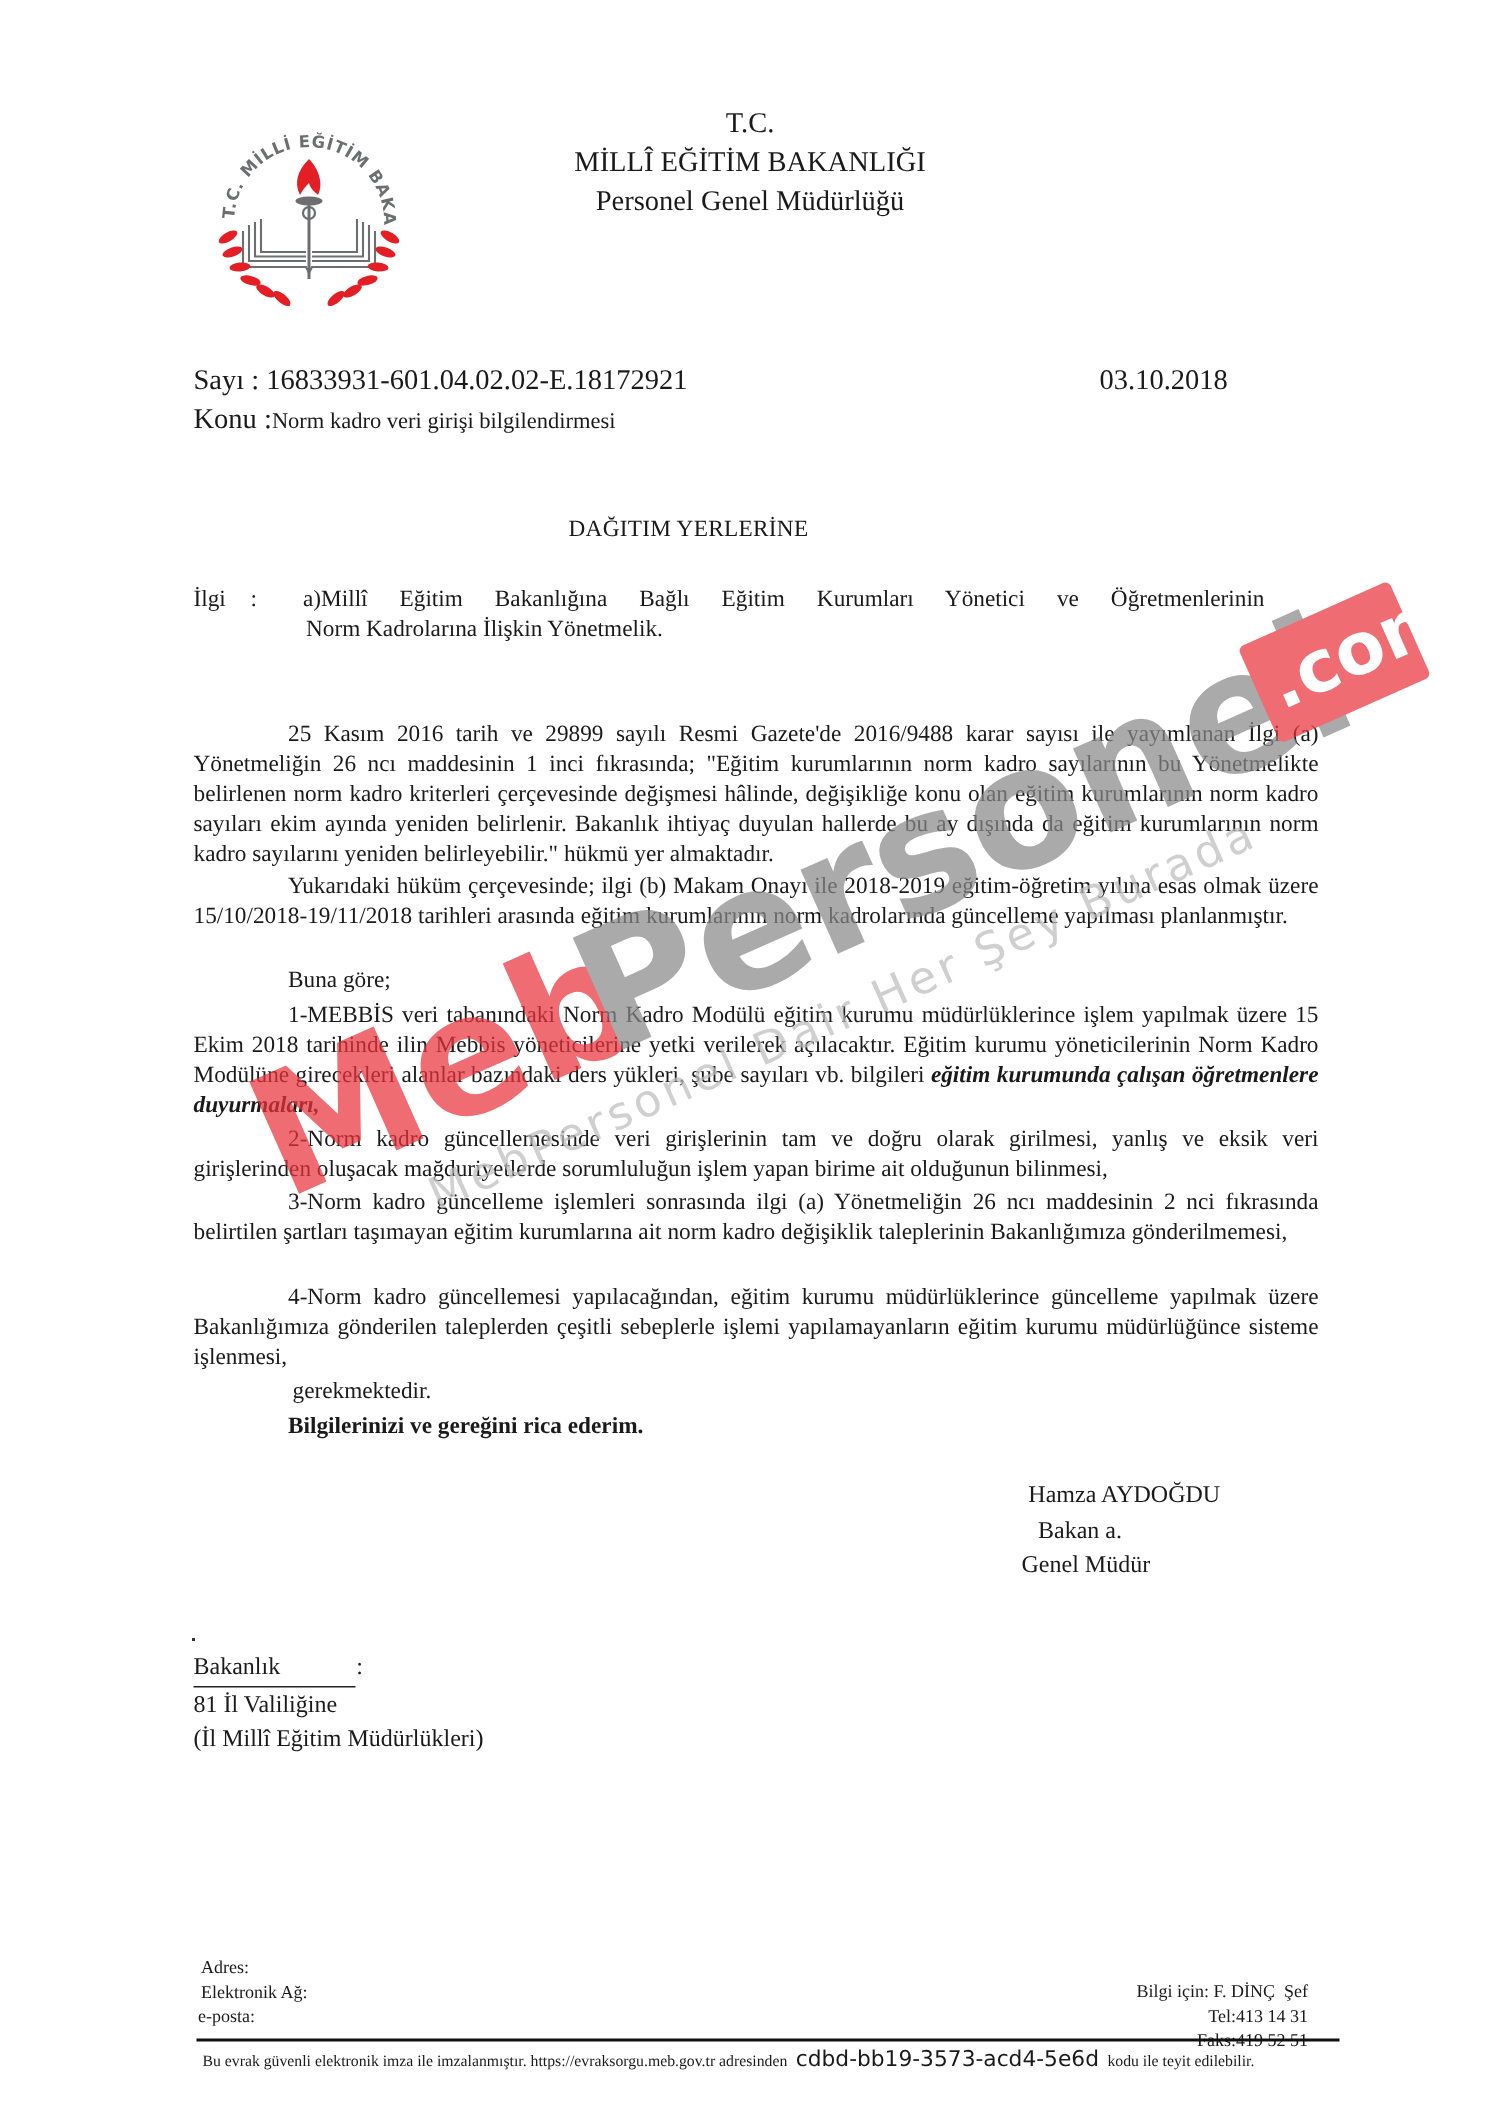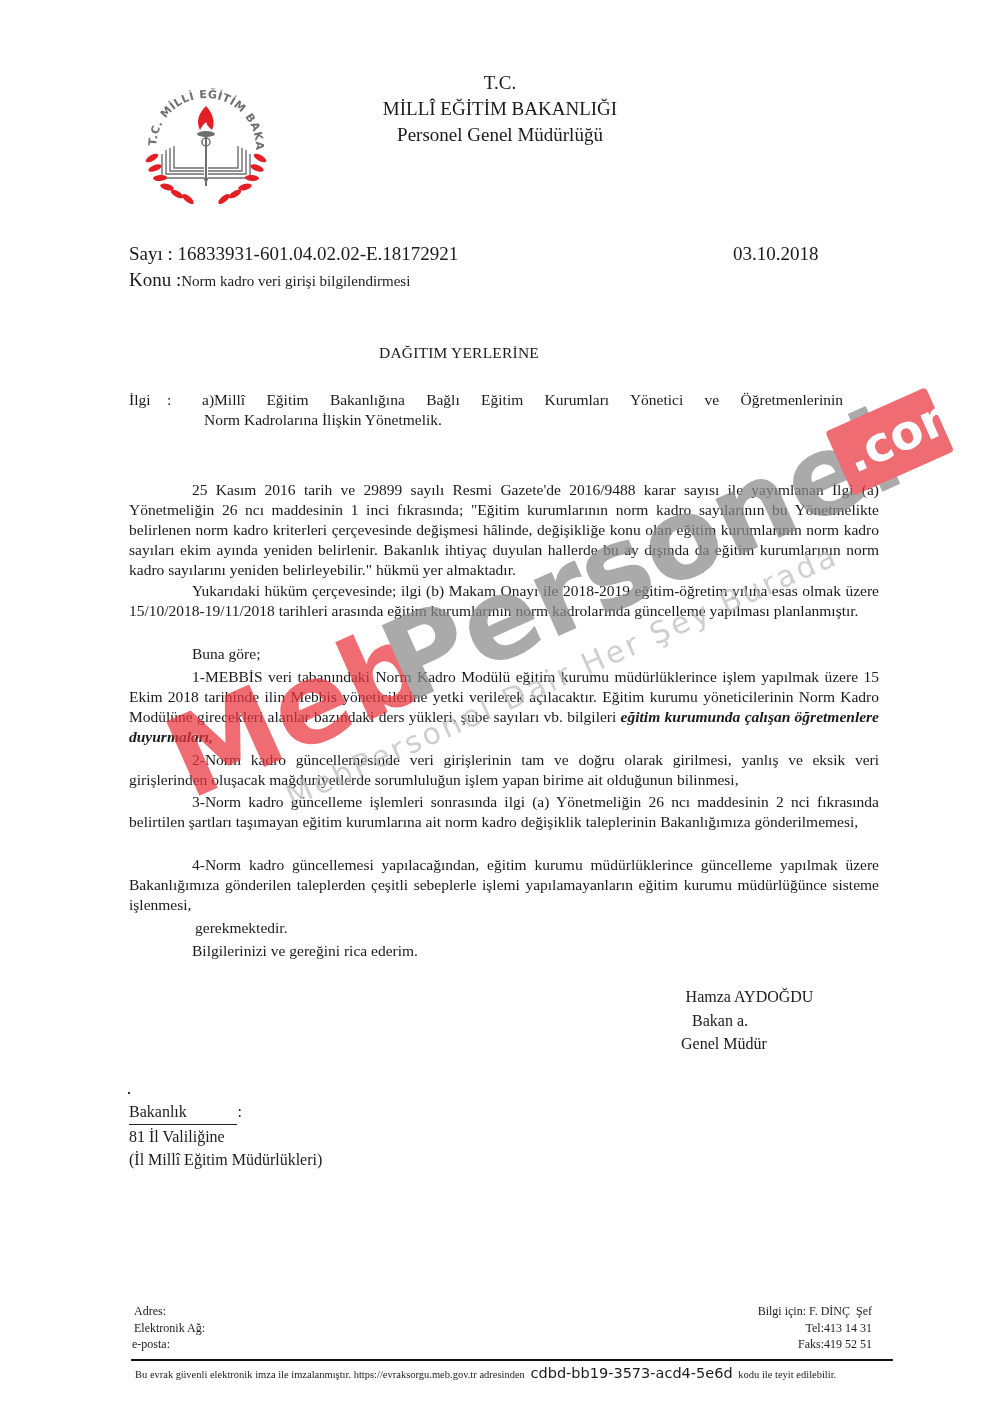--- a/index.html
+++ b/index.html
@@ -106,21 +106,21 @@
 <div class="abs para body-text indent" style="top:480px;">25 Kasım 2016 tarih ve 29899 sayılı Resmi Gazete'de 2016/9488 karar sayısı ile yayımlanan İlgi (a) Yönetmeliğin 26 ncı maddesinin 1 inci fıkrasında; "Eğitim kurumlarının norm kadro sayılarının bu Yönetmelikte belirlenen norm kadro kriterleri çerçevesinde değişmesi hâlinde,  değişikliğe konu olan eğitim kurumlarının norm kadro sayıları ekim ayında yeniden belirlenir. Bakanlık ihtiyaç duyulan hallerde bu ay dışında da eğitim kurumlarının norm kadro sayılarını yeniden belirleyebilir." hükmü yer almaktadır.</div>
 <div class="abs para body-text indent" style="top:581px;">Yukarıdaki hüküm çerçevesinde; ilgi (b) Makam Onayı ile 2018-2019 eğitim-öğretim yılına esas olmak üzere 15/10/2018-19/11/2018 tarihleri arasında eğitim kurumlarının norm kadrolarında güncelleme yapılması planlanmıştır.</div>
 <div class="abs para body-text indent" style="top:632px;margin-top:12px;">Buna göre;</div>
 <div class="abs para body-text indent" style="top:667px;">
   <span>1-MEBBİS veri tabanındaki Norm Kadro Modülü eğitim kurumu müdürlüklerince işlem yapılmak üzere 15  Ekim 2018  tarihinde ilin Mebbis yöneticilerine yetki verilerek açılacaktır. Eğitim kurumu yöneticilerinin Norm Kadro Modülüne girecekleri alanlar bazındaki ders yükleri, şube sayıları vb. bilgileri </span><span class="bold-italic">eğitim kurumunda çalışan öğretmenlere duyurmaları,</span>
 </div>
 <div class="abs para body-text indent" style="top:750px;">2-Norm kadro güncellemesinde veri girişlerinin tam ve doğru olarak girilmesi, yanlış ve eksik veri girişlerinden oluşacak mağduriyetlerde sorumluluğun işlem yapan birime ait olduğunun bilinmesi,</div>
 <div class="abs para body-text indent" style="top:792px;">3-Norm  kadro güncelleme işlemleri sonrasında ilgi (a) Yönetmeliğin 26 ncı maddesinin 2 nci fıkrasında belirtilen şartları taşımayan eğitim kurumlarına ait norm kadro değişiklik taleplerinin Bakanlığımıza gönderilmemesi,</div>
 <div class="abs para body-text indent" style="top:855px;">4-Norm kadro güncellemesi yapılacağından, eğitim kurumu müdürlüklerince güncelleme yapılmak üzere Bakanlığımıza gönderilen taleplerden çeşitli sebeplerle işlemi yapılamayanların eğitim kurumu müdürlüğünce sisteme işlenmesi,</div>
 <div class="abs para body-text" style="top:918px; padding-left:66px; width:684px;">gerekmektedir.</div>
-<div class="abs para body-text" style="top:941px; padding-left:63px; width:687px;">Bilgilerinizi ve gereğini rica ederim.</div>
+<div class="abs para body-text" style="top:941px; padding-left:63px; width:687px;font-weight:bold;">Bilgilerinizi ve gereğini rica ederim.</div>
 
 <div class="abs sig">
   <div style="padding-left:39px;text-align:center;">Hamza AYDOĞDU</div>
   <div style="padding-left:72px;">Bakan a.</div>
   <div style="padding-left:61px;">Genel Müdür</div>
 </div>
 
 <div class="abs dot"></div>
 
 <div class="abs dagitim">
@@ -128,21 +128,21 @@
   <div>81 İl Valiliğine</div>
   <div>(İl Millî Eğitim Müdürlükleri)</div>
 </div>
 
 <div class="abs footer-left">
   <div>Adres:</div>
   <div>Elektronik Ağ:</div>
   <div style="margin-left:-2px;">e-posta:</div>
 </div>
 <div class="abs footer-right">
-  <div style="white-space:pre;">Bilgi için: F. DİNÇ  Şef</div>
+  <div style="white-space:pre;margin-top:16px;">Bilgi için: F. DİNÇ  Şef</div>
   <div>Tel:413 14 31</div>
   <div>Faks:419 52 51</div>
 </div>
 <div class="abs footer-rule"></div>
 <div class="abs verify">
   <span>Bu evrak güvenli elektronik imza ile imzalanmıştır. https://evraksorgu.meb.gov.tr adresinden</span>
   <span class="code">cdbd-bb19-3573-acd4-5e6d</span>
   <span>kodu ile teyit edilebilir.</span>
 </div>
 

